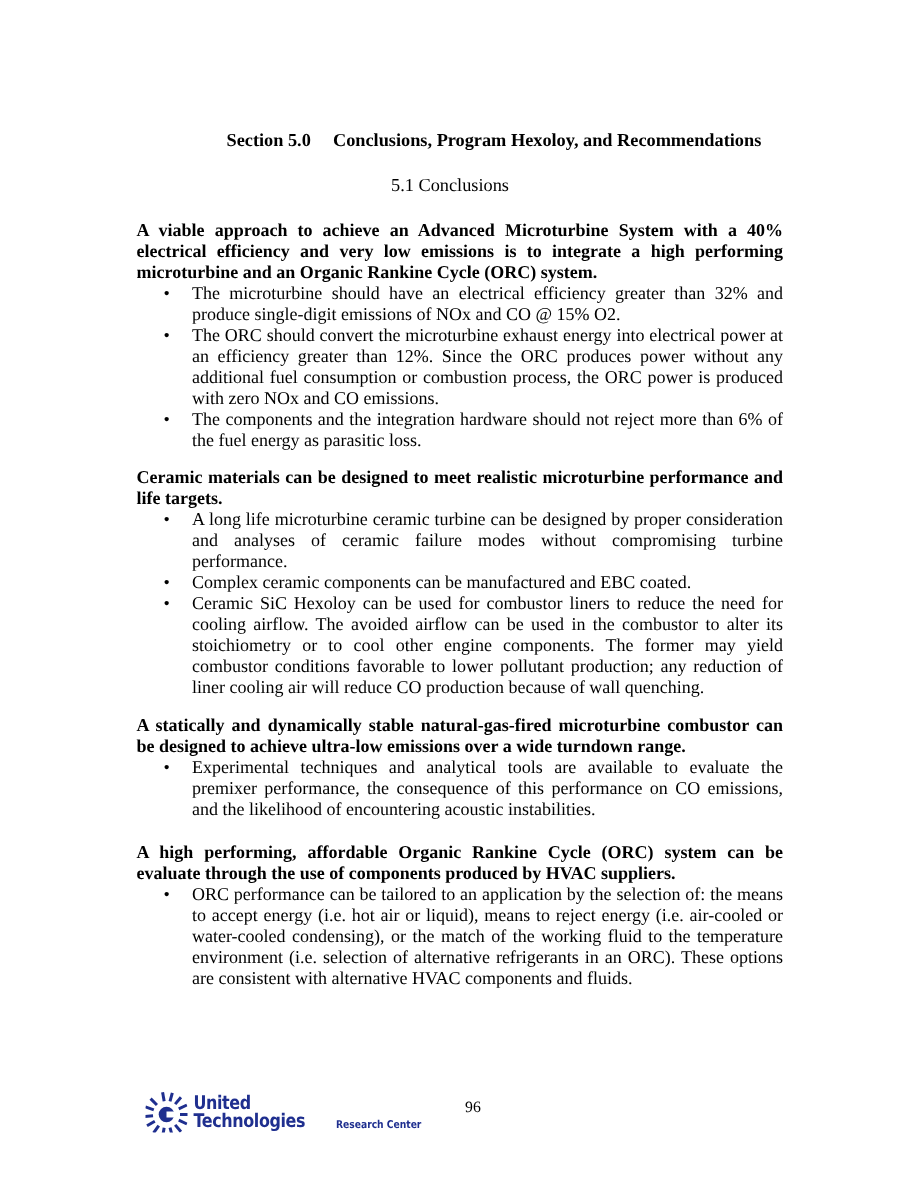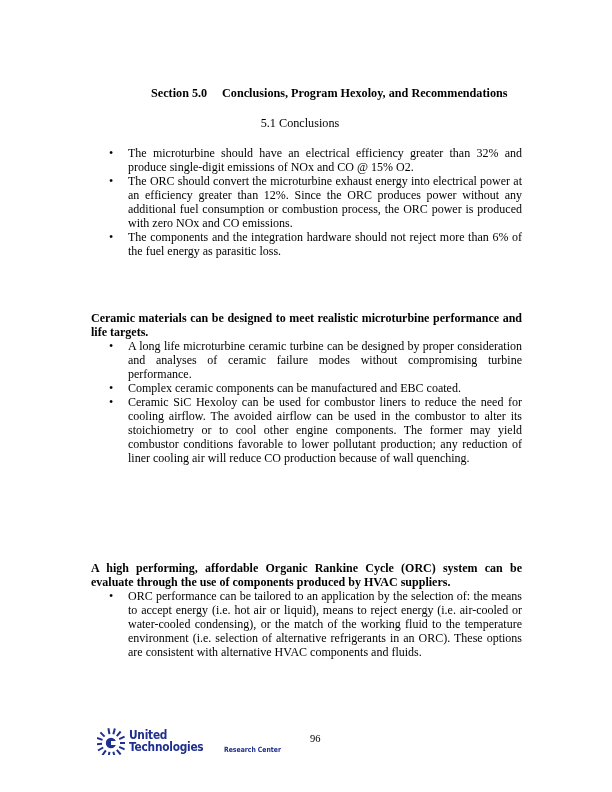--- a/index.html
+++ b/index.html
@@ -22,37 +22,42 @@
 </head>
 <body>
 
 <div class="section-title">
   <span class="num">Section 5.0</span><span>Conclusions, Program Hexoloy, and Recommendations</span>
 </div>
 
 <div class="subsection">5.1 Conclusions</div>
 
 <div class="block" style="top:146px;">
+  <div class="heading">A viable approach to achieve an Advanced Microturbine System with a 40% electrical efficiency and very low emissions is to integrate a high performing microturbine and an Organic Rankine Cycle (ORC) system.</div>
   <ul>
     <li>The microturbine should have an electrical efficiency greater than 32% and produce single-digit emissions of NOx and CO @ 15% O2.</li>
     <li>The ORC should convert the microturbine exhaust energy into electrical power at an efficiency greater than 12%.  Since the ORC produces power without any additional fuel consumption or combustion process, the ORC power is produced with zero NOx and CO emissions.</li>
     <li>The components and the integration hardware should not reject more than 6% of the fuel energy as parasitic loss.</li>
   </ul>
 </div>
 
 <div class="block" style="top:311px;">
   <div class="heading">Ceramic materials can be designed to meet realistic microturbine performance and life targets.</div>
   <ul>
     <li>A long life microturbine ceramic turbine can be designed by proper consideration and analyses of ceramic failure modes without compromising turbine performance.</li>
     <li>Complex ceramic components can be manufactured and EBC coated.</li>
     <li>Ceramic SiC Hexoloy can be used for combustor liners to reduce the need for cooling airflow.  The avoided airflow can be used in the combustor to alter its stoichiometry or to cool other engine components.  The former may yield combustor conditions favorable to lower pollutant production; any reduction of liner cooling air will reduce CO production because of wall quenching.</li>
   </ul>
 </div>
 
 <div class="block" style="top:476px;">
+  <div class="heading">A statically and dynamically stable natural-gas-fired microturbine combustor can be designed to achieve ultra-low emissions over a wide turndown range.</div>
+  <ul>
+    <li>Experimental techniques and analytical tools are available to evaluate the premixer performance, the consequence of this performance on CO emissions, and the likelihood of encountering acoustic instabilities.</li>
+  </ul>
 </div>
 
 <div class="block" style="top:561px;">
   <div class="heading">A high performing, affordable Organic Rankine Cycle (ORC) system can be evaluate through the use of components produced by HVAC suppliers.</div>
   <ul>
     <li>ORC performance can be tailored to an application by the selection of: the means to accept energy (i.e. hot air or liquid), means to reject energy (i.e. air-cooled or water-cooled condensing), or the match of the working fluid to the temperature environment (i.e. selection of alternative refrigerants in an ORC).  These options are consistent with alternative HVAC components and fluids.</li>
   </ul>
 </div>
 
 <div class="footer-logo">

